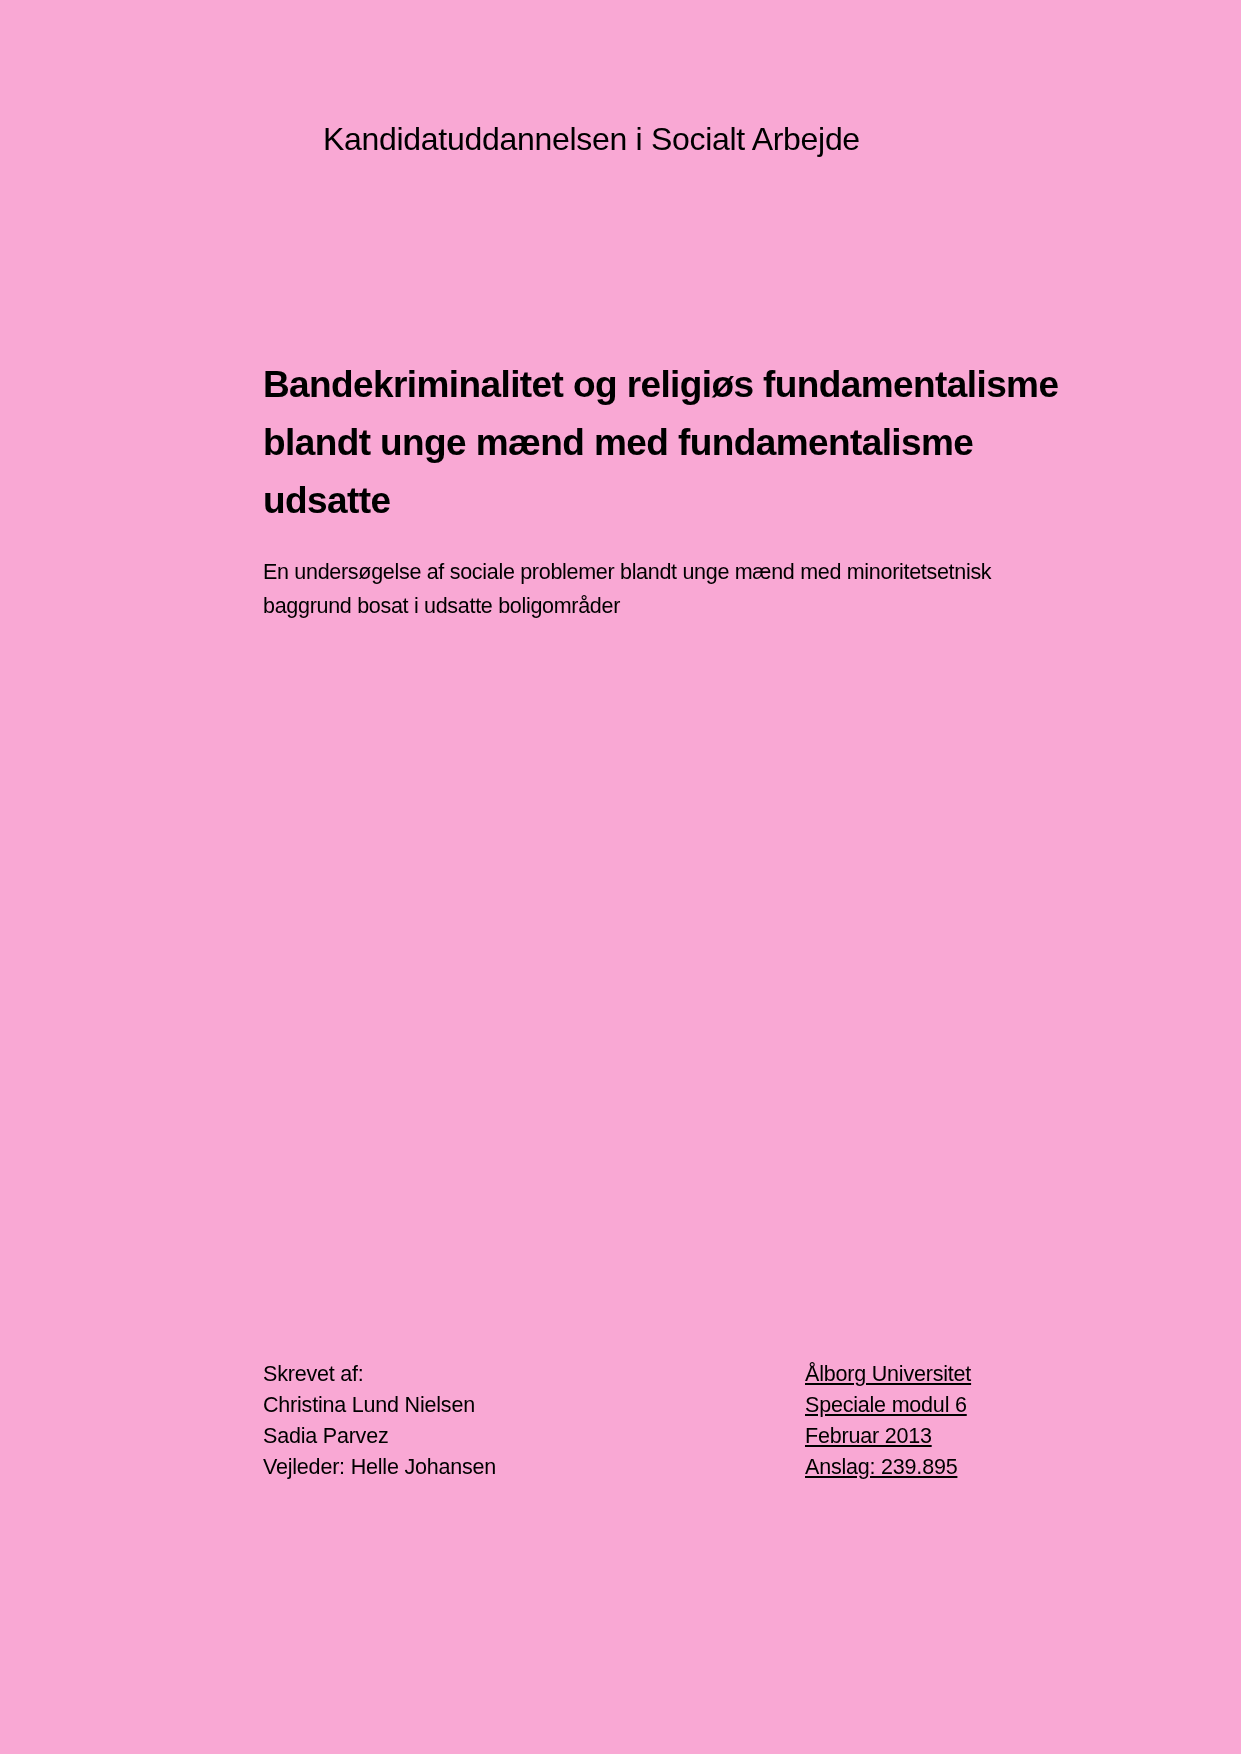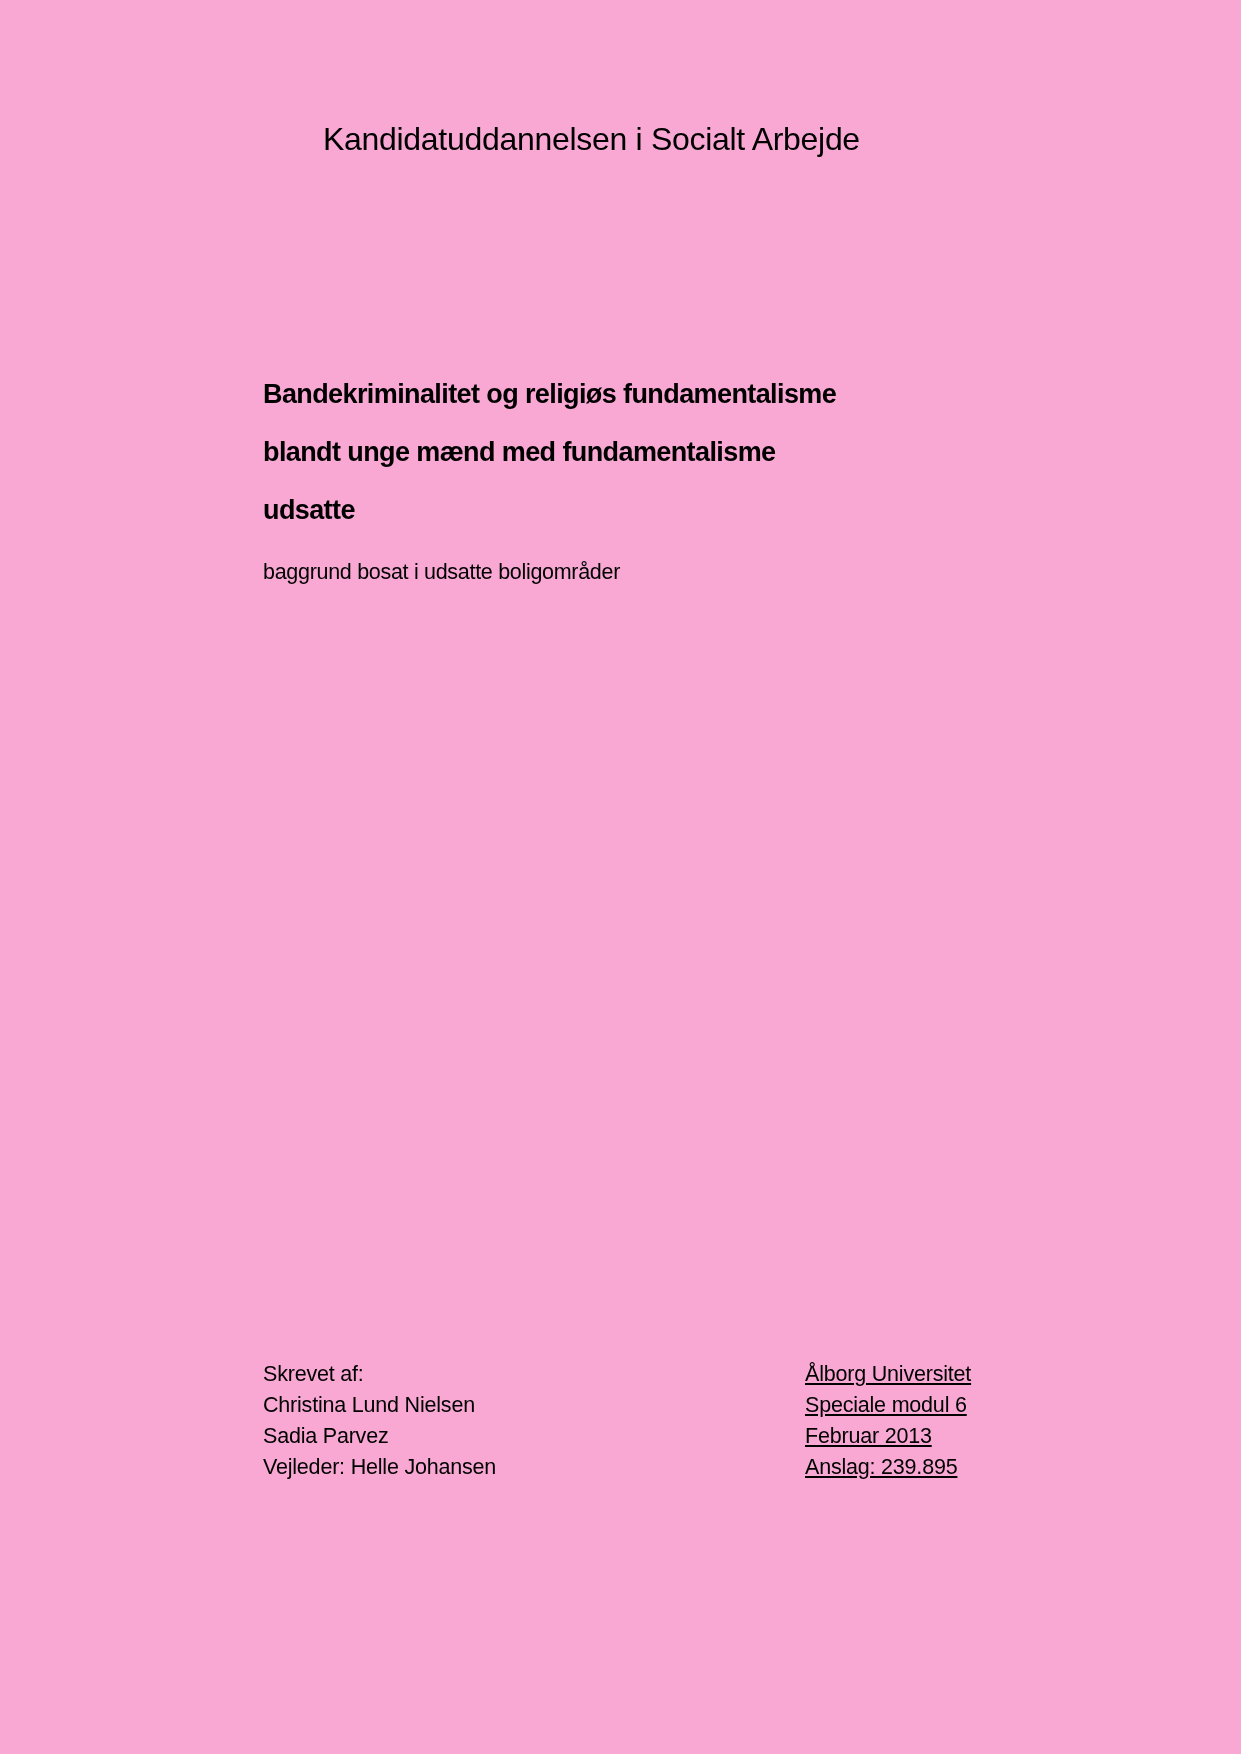--- a/index.html
+++ b/index.html
@@ -27,23 +27,23 @@
       left: 323px;
       top: 119px;
       font-size: 32px;
       line-height: 40px;
       letter-spacing: -0.3px;
       white-space: nowrap;
     }
     .title {
       position: absolute;
       left: 263px;
-      top: 365px;
+      top: 356px;
       width: 900px;
-      font-size: 27px;
+      font-size: 37px;
       font-weight: bold;
       line-height: 58px;
       letter-spacing: -0.6px;
       margin: 0;
     }
     .title span {
       display: block;
       white-space: nowrap;
     }
     .subtitle {
@@ -84,20 +84,21 @@
 
   <div class="program">Kandidatuddannelsen i Socialt Arbejde</div>
 
   <h1 class="title">
     <span>Bandekriminalitet og religiøs fundamentalisme</span>
     <span>blandt unge mænd med fundamentalisme</span>
     <span>udsatte</span>
   </h1>
 
   <div class="subtitle">
+    <span>En undersøgelse af sociale problemer blandt unge mænd med minoritetsetnisk</span>
     <span>baggrund bosat i udsatte boligområder</span>
   </div>
 
   <div class="footer-col footer-left">
     <span class="line">Skrevet af:</span>
     <span class="line">Christina Lund Nielsen</span>
     <span class="line">Sadia Parvez</span>
     <span class="line gap">Vejleder: Helle Johansen</span>
   </div>
 

